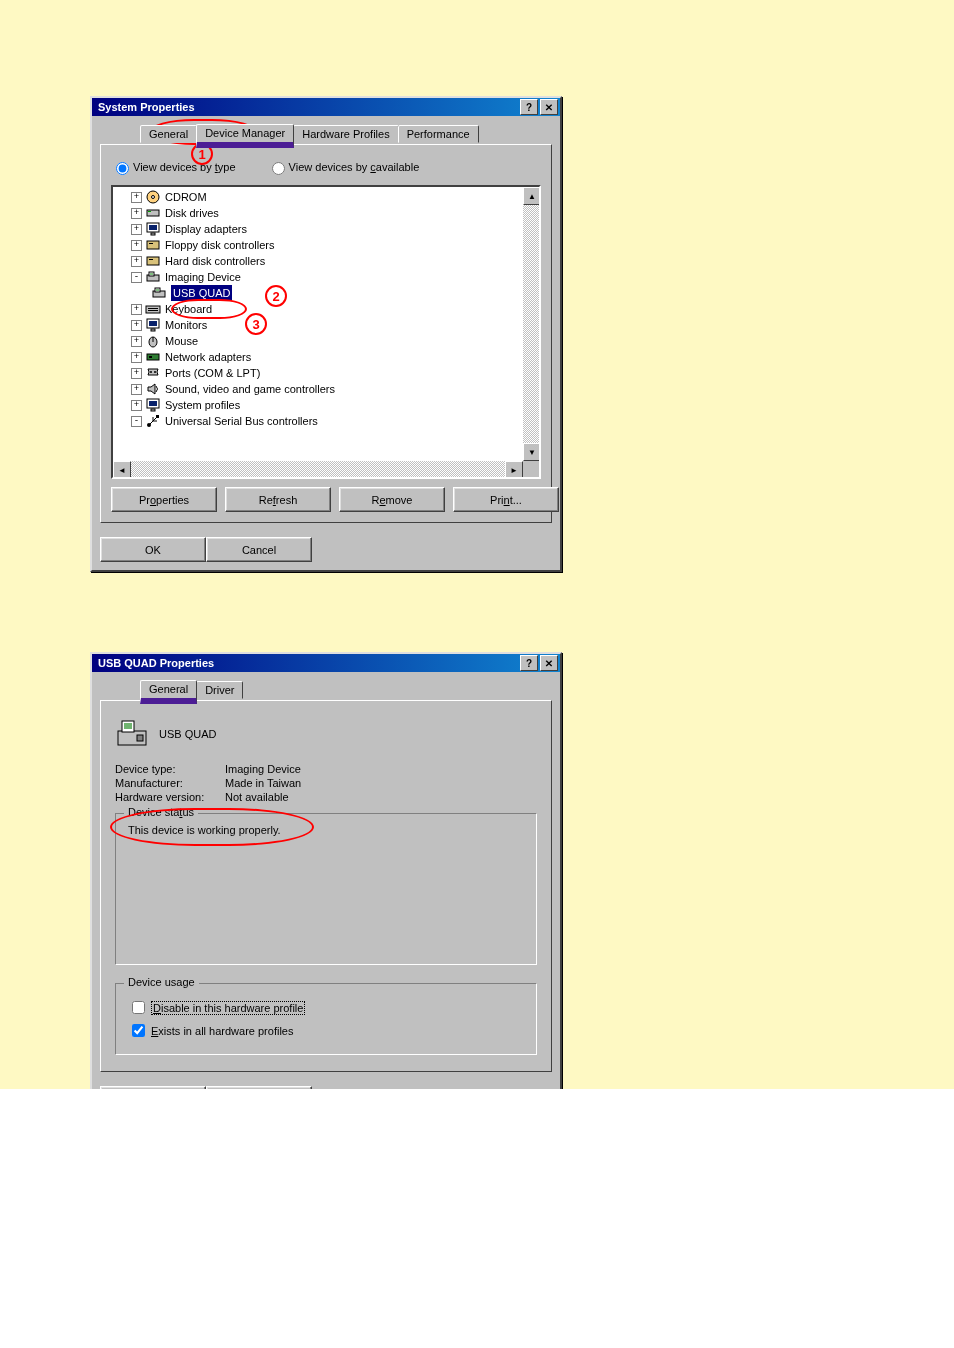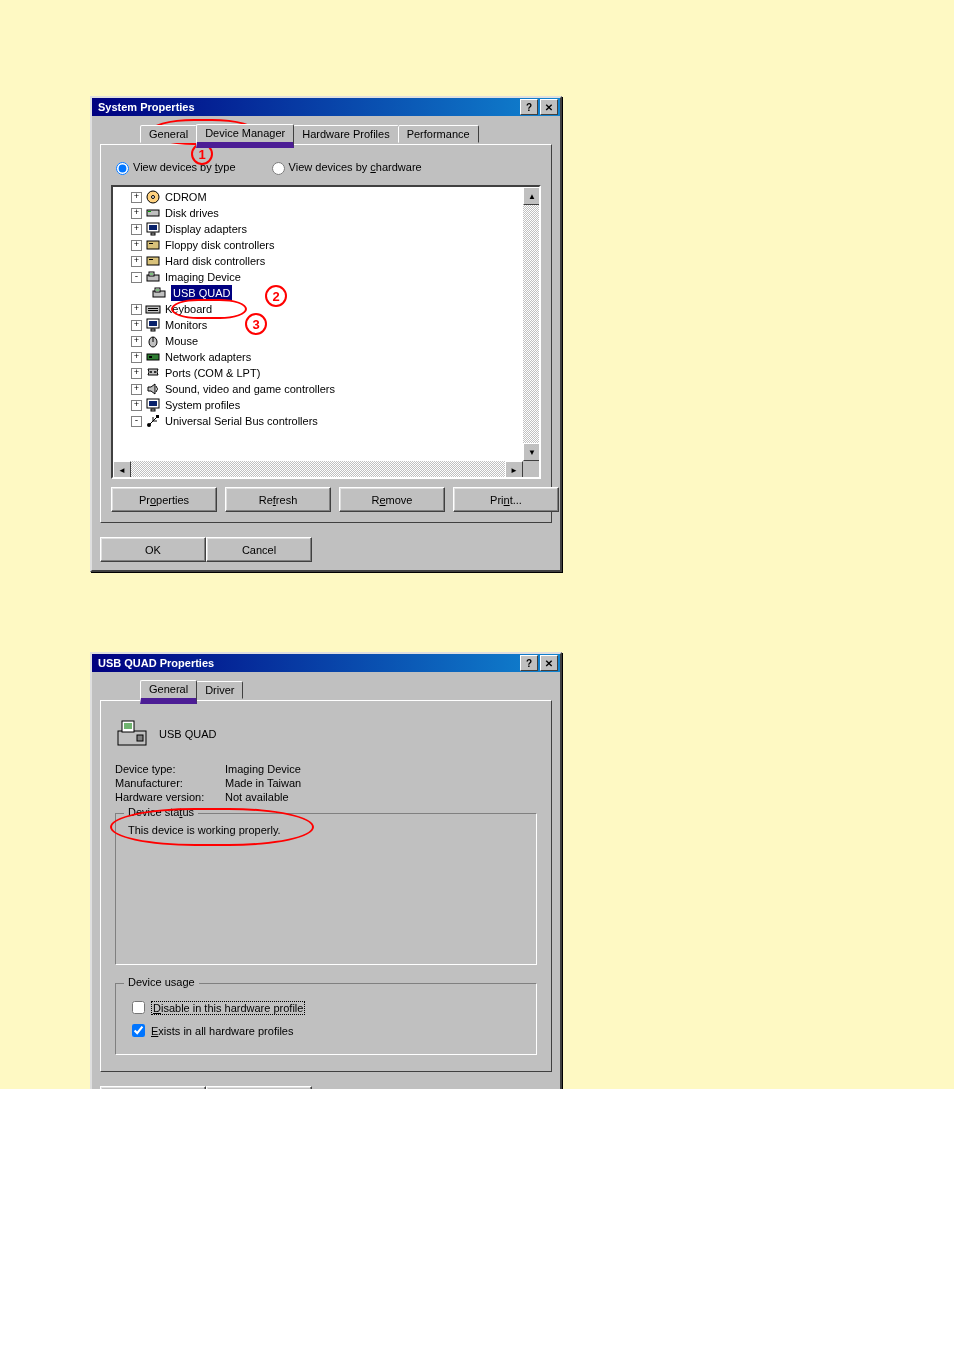--- a/index.html
+++ b/index.html
@@ -82,21 +82,21 @@
         <div class="radio-row">
           <label class="radio">
             <input type="radio" checked="" style="">
             <span>
               <span>View devices by </span><span class="underline">t</span><span>ype</span>
             </span>
           </label>
           <label class="radio">
             <input type="radio" style="">
             <span>
-              <span>View devices by </span><span class="underline">c</span><span>hardware</span>
+              <span>View devices by </span><span class="underline">c</span><span>available</span>
             </span>
           </label>
         </div>
 
         <div class="treebox">
           <div class="tree">
 
             <div class="tree-row t-indent1">
               <span class="expander">+</span>
               <span class="ticon"><svg viewBox="0 0 16 16">

